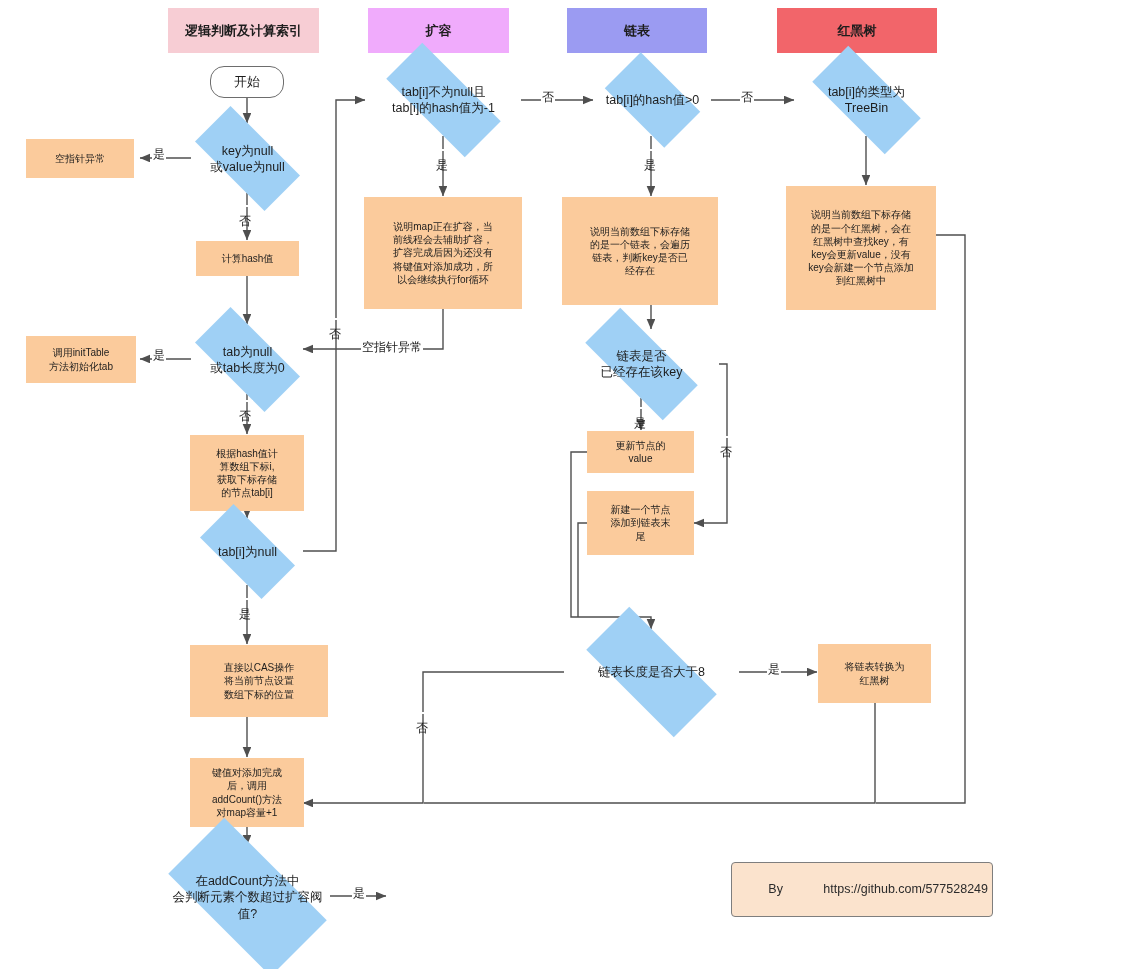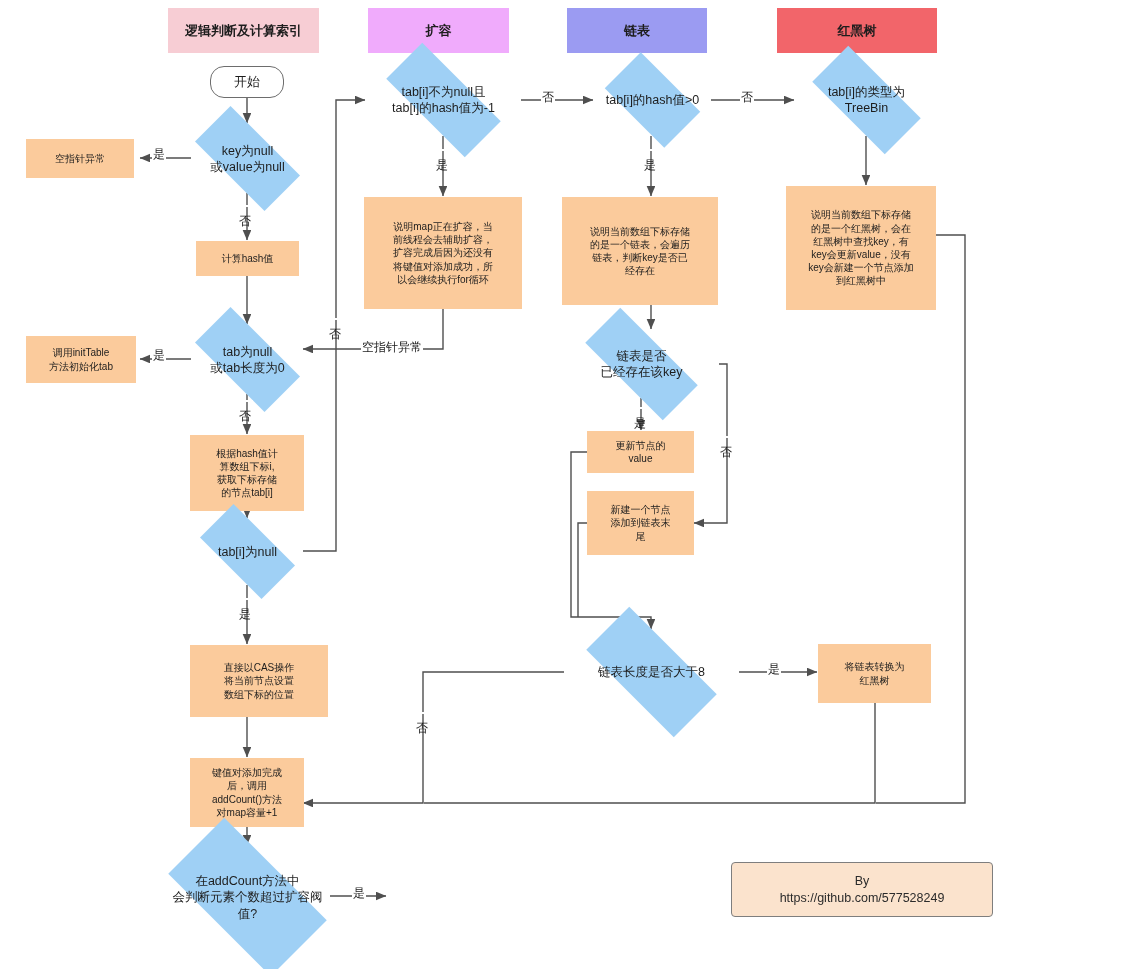--- a/index.html
+++ b/index.html
@@ -303,18 +303,18 @@
 
   <div class="node decision" style="left:794px; top:64px; width:145px; height:72px;">
     <div class="shape"></div>
     <div class="txt">tab[i]的类型为<br>TreeBin</div>
   </div>
 
   <div class="node process" style="left:786px; top:186px; width:150px; height:124px;">
     <span>说明当前数组下标存储<br>的是一个红黑树，会在<br>红黑树中查找key，有<br>key会更新value，没有<br>key会新建一个节点添加<br>到红黑树中</span>
   </div>
 
-  <div class="node credit" style="left:731px; top:862px; width:262px; height:55px; flex-direction:column;">
+  <div class="node credit" style="left:731px; top:862px; width:262px; height:55px; flex-direction:row;">
     <span>By</span>
     <span>https://github.com/577528249</span>
   </div>
 
 </div>
 
 </body></html>

